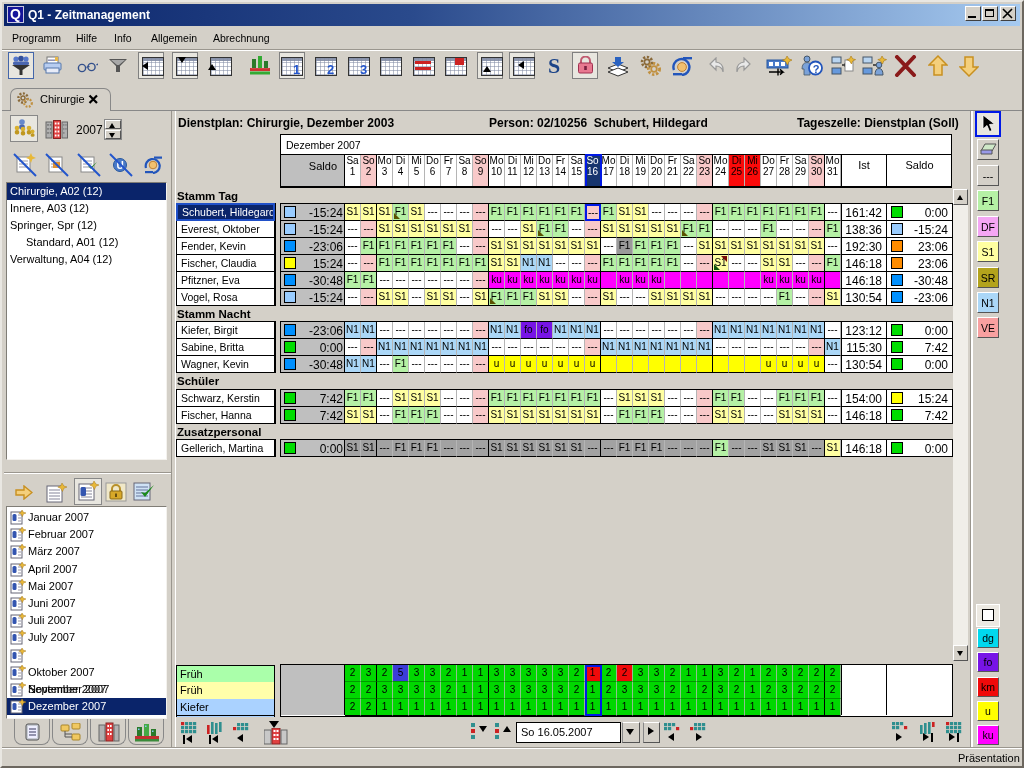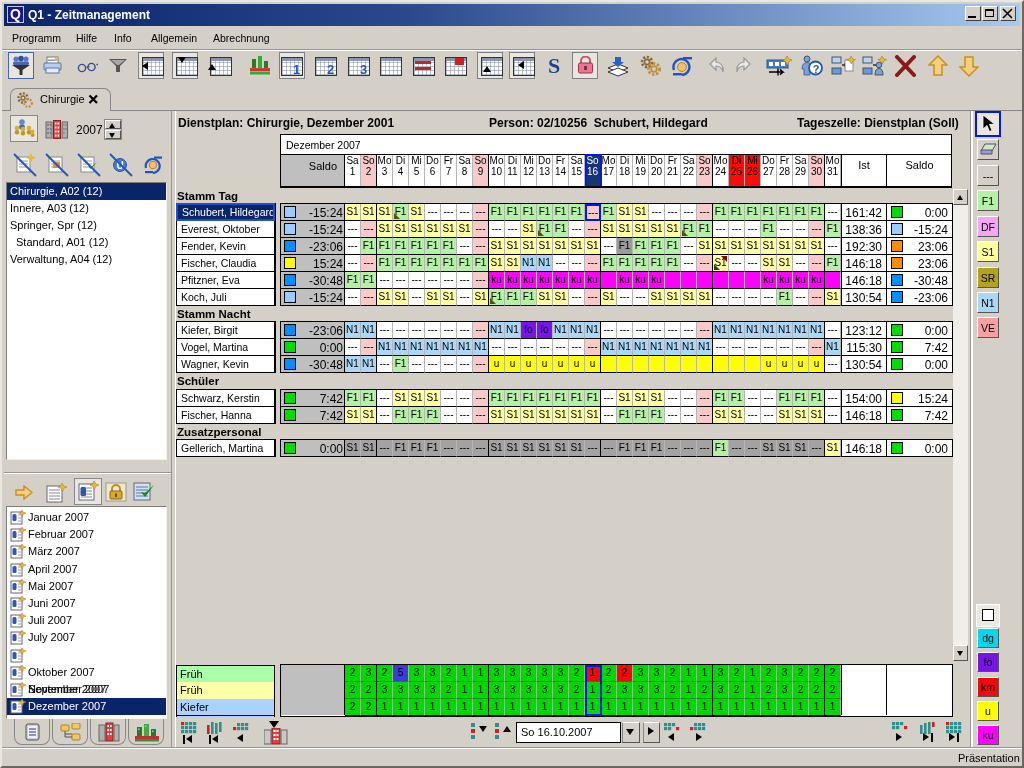--- a/index.html
+++ b/index.html
@@ -280,21 +280,21 @@
 <svg class="a" style="left:144px;top:156px" width="22" height="18">
     <path d="M2 12 a7 7 0 1 1 7 5" fill="none" stroke="#2255bb" stroke-width="2.2"></path>
     <circle cx="9" cy="9" r="3.8" fill="#f0c070" stroke="#c08030"></circle>
     <rect x="10" y="0.5" width="8" height="2.2" fill="#2255bb"></rect>
     <rect x="1" y="15" width="8" height="2.2" fill="#2255bb"></rect>
   </svg>
 <div class="a" style="left:6px;top:182px;width:161px;height:278px;background:#fff;border:1px solid;border-color:#807d76 #f4f2ee #f4f2ee #807d76"></div>
 <div class="a" style="left:7px;top:183px;width:159px;height:17px;background:#0a246a;color:#fff;font-size:11px;line-height:17px;padding-left:3px">Chirurgie, A02 (12)</div>
 <div class="a" style="left:7px;top:200px;width:159px;height:17px;color:#000;font-size:11px;line-height:17px;padding-left:3px">Innere, A03 (12)</div>
 <div class="a" style="left:7px;top:217px;width:159px;height:17px;color:#000;font-size:11px;line-height:17px;padding-left:3px">Springer, Spr (12)</div>
-<div class="a" style="left:7px;top:234px;width:159px;height:17px;color:#000;font-size:11px;line-height:17px;padding-left:9px">Standard, A01 (12)</div>
+<div class="a" style="left:7px;top:234px;width:159px;height:17px;color:#000;font-size:11px;line-height:17px;padding-left:19px">Standard, A01 (12)</div>
 <div class="a" style="left:7px;top:251px;width:159px;height:17px;color:#000;font-size:11px;line-height:17px;padding-left:3px">Verwaltung, A04 (12)</div>
 <div class="a" style="left:4px;top:472px;width:167px;height:1px;background:#9a968e"></div>
 <div class="a" style="left:4px;top:473px;width:167px;height:1px;background:#fff"></div>
 <svg class="a" style="left:15px;top:485px" width="18" height="15">
     <path d="M1 5 L9 5 L9 1 L17 7.5 L9 14 L9 10 L1 10 Z" fill="#f4cf7c" stroke="#c89020" stroke-width="1.4"></path>
   </svg>
 <svg class="a" style="left:46px;top:483px" width="22" height="20">
     <rect x="1" y="3" width="15" height="16" fill="#fff" stroke="#667"></rect>
     <g stroke="#99a" stroke-width="1.2">
       <line x1="3" y1="7" x2="14" y2="7"></line>
@@ -503,21 +503,21 @@
     <rect x="1" y="17" width="24" height="2.5" fill="#3a8a3a"></rect>
     <rect x="3" y="5" width="5" height="9" fill="#2a7a2a"></rect>
     <rect x="10" y="2" width="5" height="12" fill="#44aa44"></rect>
     <rect x="17" y="7" width="5" height="7" fill="#2a7a2a"></rect>
     <g fill="#88c8f8">
       <rect x="4" y="6.5" width="1.5" height="1.5"></rect>
       <rect x="11" y="3.5" width="1.5" height="1.5"></rect>
       <rect x="18" y="8.5" width="1.5" height="1.5"></rect>
     </g>
   </svg>
-<div class="a" style="left:178px;top:116px;font-size:12px;font-weight:bold;color:#000">Dienstplan: Chirurgie, Dezember 2001</div>
+<div class="a" style="left:178px;top:116px;font-size:12px;font-weight:bold;color:#000">Dienstplan: Chirurgie, Dezember 2003</div>
 <div class="a" style="left:489px;top:116px;font-size:12px;font-weight:bold;color:#000">Person: 02/10256&nbsp; Schubert, Hildegard</div>
 <div class="a" style="left:797px;top:116px;font-size:12px;font-weight:bold;color:#000">Tageszelle: Dienstplan (Soll)</div>
 <div class="a" style="left:280px;top:134px;width:672px;height:54px;background:#fff;border:1px solid #000"></div>
 <div class="a" style="left:286px;top:139px;font-size:10.5px;color:#000">Dezember 2007</div>
 <div class="a" style="left:281px;top:154px;width:64px;height:33px;background:#bfbfbf;border-right:1px solid #000"></div>
 <div class="a" style="left:281px;top:160px;width:56px;font-size:11px;text-align:right;color:#000">Saldo</div>
 <div class="a" style="left:281px;top:154px;width:670px;height:1px;background:#000"></div>
 <div class="hdr" style="left:345px;top:155px;width:16px;height:32px;background:#fff;color:#000;border-right:1px solid #b5b5b5">Sa<br>1</div>
 <div class="hdr" style="left:361px;top:155px;width:16px;height:32px;background:#f8c9c9;color:#000;border-right:1px solid #000">So<br>2</div>
 <div class="hdr" style="left:377px;top:155px;width:16px;height:32px;background:#fff;color:#000;border-right:1px solid #b5b5b5">Mo<br>3</div>
@@ -755,21 +755,21 @@
 <div class="cell" style="left:761px;top:272px;background:#ff00ff;border-right-color:#b5b5b5;">ku</div>
 <div class="cell" style="left:777px;top:272px;background:#ff00ff;border-right-color:#b5b5b5;">ku</div>
 <div class="cell" style="left:793px;top:272px;background:#ff00ff;border-right-color:#b5b5b5;">ku</div>
 <div class="cell" style="left:809px;top:272px;background:#ff00ff;border-right-color:#000;">ku</div>
 <div class="cell" style="left:825px;top:272px;background:#ff00ff;border-right-color:#b5b5b5;"></div>
 <div class="a" style="left:841px;top:272px;width:45px;height:17px;background:#fff;border-bottom:1px solid #000;border-left:1px solid #000"></div>
 <div class="ist" style="left:841px;top:274px;width:41px">146:18</div>
 <div class="a" style="left:886px;top:272px;width:66px;height:17px;background:#fff;border-bottom:1px solid #000;border-left:1px solid #000"></div>
 <div class="sq" style="left:891px;top:274px;background:#0090ff"></div>
 <div class="sal" style="left:886px;top:274px;width:62px">-30:48</div>
-<div class="nm" style="top:289px">Koch, Juli</div>
+<div class="nm" style="top:289px">Vogel, Rosa</div>
 <div class="a" style="left:281px;top:289px;width:64px;height:17px;background:#bfbfbf;border-bottom:1px solid #000;border-right:1px solid #000"></div>
 <div class="sq" style="left:284px;top:291px;background:#99ccff"></div>
 <div class="sal" style="left:281px;top:291px;width:62px">-15:24</div>
 <div class="cell" style="left:345px;top:289px;background:#ffffff;border-right-color:#b5b5b5;">---</div>
 <div class="cell" style="left:361px;top:289px;background:#f8c9c9;border-right-color:#000;">---</div>
 <div class="cell" style="left:377px;top:289px;background:#ffffa1;border-right-color:#b5b5b5;">S1</div>
 <div class="cell" style="left:393px;top:289px;background:#ffffa1;border-right-color:#b5b5b5;">S1</div>
 <div class="cell" style="left:409px;top:289px;background:#ffffff;border-right-color:#b5b5b5;">---</div>
 <div class="cell" style="left:425px;top:289px;background:#ffffa1;border-right-color:#b5b5b5;">S1</div>
 <div class="cell" style="left:441px;top:289px;background:#ffffa1;border-right-color:#b5b5b5;">S1</div>
@@ -842,21 +842,21 @@
 <div class="cell" style="left:761px;top:322px;background:#abd7f7;border-right-color:#b5b5b5;">N1</div>
 <div class="cell" style="left:777px;top:322px;background:#abd7f7;border-right-color:#b5b5b5;">N1</div>
 <div class="cell" style="left:793px;top:322px;background:#abd7f7;border-right-color:#b5b5b5;">N1</div>
 <div class="cell" style="left:809px;top:322px;background:#abd7f7;border-right-color:#000;">N1</div>
 <div class="cell" style="left:825px;top:322px;background:#ffffff;border-right-color:#b5b5b5;">---</div>
 <div class="a" style="left:841px;top:322px;width:45px;height:17px;background:#fff;border-bottom:1px solid #000;border-left:1px solid #000"></div>
 <div class="ist" style="left:841px;top:324px;width:41px">123:12</div>
 <div class="a" style="left:886px;top:322px;width:66px;height:17px;background:#fff;border-bottom:1px solid #000;border-left:1px solid #000"></div>
 <div class="sq" style="left:891px;top:324px;background:#00dd00"></div>
 <div class="sal" style="left:886px;top:324px;width:62px">0:00</div>
-<div class="nm" style="top:339px">Vogel, Martina</div>
+<div class="nm" style="top:339px">Sabine, Britta</div>
 <div class="a" style="left:281px;top:339px;width:64px;height:17px;background:#bfbfbf;border-bottom:1px solid #000;border-right:1px solid #000"></div>
 <div class="sq" style="left:284px;top:341px;background:#00dd00"></div>
 <div class="sal" style="left:281px;top:341px;width:62px">0:00</div>
 <div class="cell" style="left:345px;top:339px;background:#ffffff;border-right-color:#b5b5b5;">---</div>
 <div class="cell" style="left:361px;top:339px;background:#f8c9c9;border-right-color:#000;">---</div>
 <div class="cell" style="left:377px;top:339px;background:#abd7f7;border-right-color:#b5b5b5;">N1</div>
 <div class="cell" style="left:393px;top:339px;background:#abd7f7;border-right-color:#b5b5b5;">N1</div>
 <div class="cell" style="left:409px;top:339px;background:#abd7f7;border-right-color:#b5b5b5;">N1</div>
 <div class="cell" style="left:425px;top:339px;background:#abd7f7;border-right-color:#b5b5b5;">N1</div>
 <div class="cell" style="left:441px;top:339px;background:#abd7f7;border-right-color:#b5b5b5;">N1</div>
@@ -1224,21 +1224,21 @@
     <rect x="0" y="12" width="4" height="4" fill="#2f8f8f"></rect>
   </svg>
 <svg class="a" style="left:495px;top:723px" width="7" height="17">
     <rect x="0" y="0" width="4" height="4" fill="#2f8f8f"></rect>
     <rect x="0" y="6" width="4" height="4" fill="#cc2222"></rect>
     <rect x="0" y="12" width="4" height="4" fill="#2f8f8f"></rect>
   </svg>
 <div class="tri" style="left:479px;top:726px;border-left:4.5px solid transparent;border-right:4.5px solid transparent;border-top:6.5px solid #000"></div>
 <div class="tri" style="left:503px;top:726px;border-left:4.5px solid transparent;border-right:4.5px solid transparent;border-bottom:6.5px solid #000"></div>
 <div class="a" style="left:516px;top:722px;width:105px;height:21px;background:#fff;border:1px solid #000"></div>
-<div class="a" style="left:521px;top:726px;font-size:11px;color:#000">So 16.10.2007</div>
+<div class="a" style="left:521px;top:726px;font-size:11px;color:#000">So 16.05.2007</div>
 <div class="a" style="left:622px;top:722px;width:18px;height:21px;background:#d4d0c8;border:1px solid;border-color:#fff #555 #555 #888"></div>
 <div class="tri" style="left:626px;top:729px;border-left:4.5px solid transparent;border-right:4.5px solid transparent;border-top:6.5px solid #000"></div>
 <div class="a" style="left:643px;top:722px;width:17px;height:21px;background:#d4d0c8;border:1px solid;border-color:#fff #555 #555 #888"></div>
 <div class="tri" style="left:648px;top:727px;border-top:4.5px solid transparent;border-bottom:4.5px solid transparent;border-left:6.5px solid #000"></div>
 <svg class="a" style="left:664px;top:723px" width="16" height="8">
     <rect x="12" y="4" width="3.2" height="3.2" fill="#cc2222"></rect>
     <rect x="0" y="0" width="3.2" height="3.2" fill="#2f8f8f"></rect>
     <rect x="4" y="0" width="3.2" height="3.2" fill="#2f8f8f"></rect>
     <rect x="8" y="0" width="3.2" height="3.2" fill="#2f8f8f"></rect>
     <rect x="0" y="4" width="3.2" height="3.2" fill="#2f8f8f"></rect>

